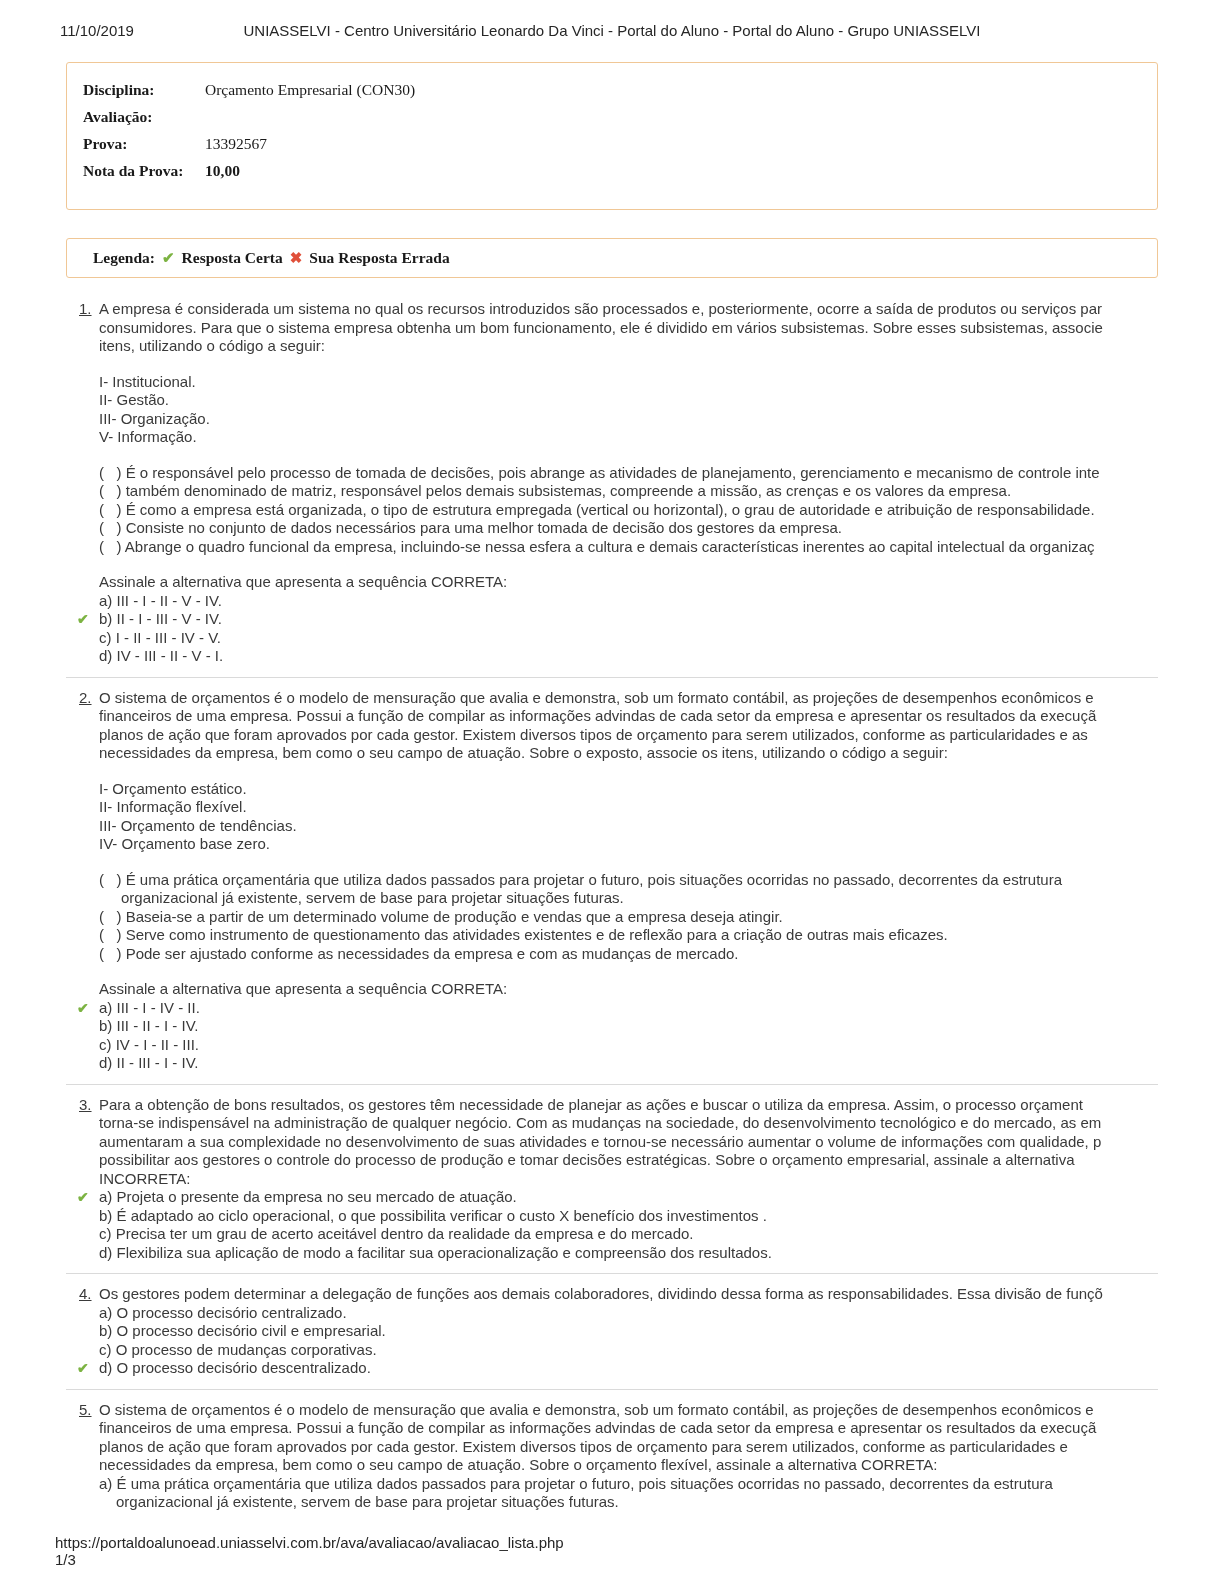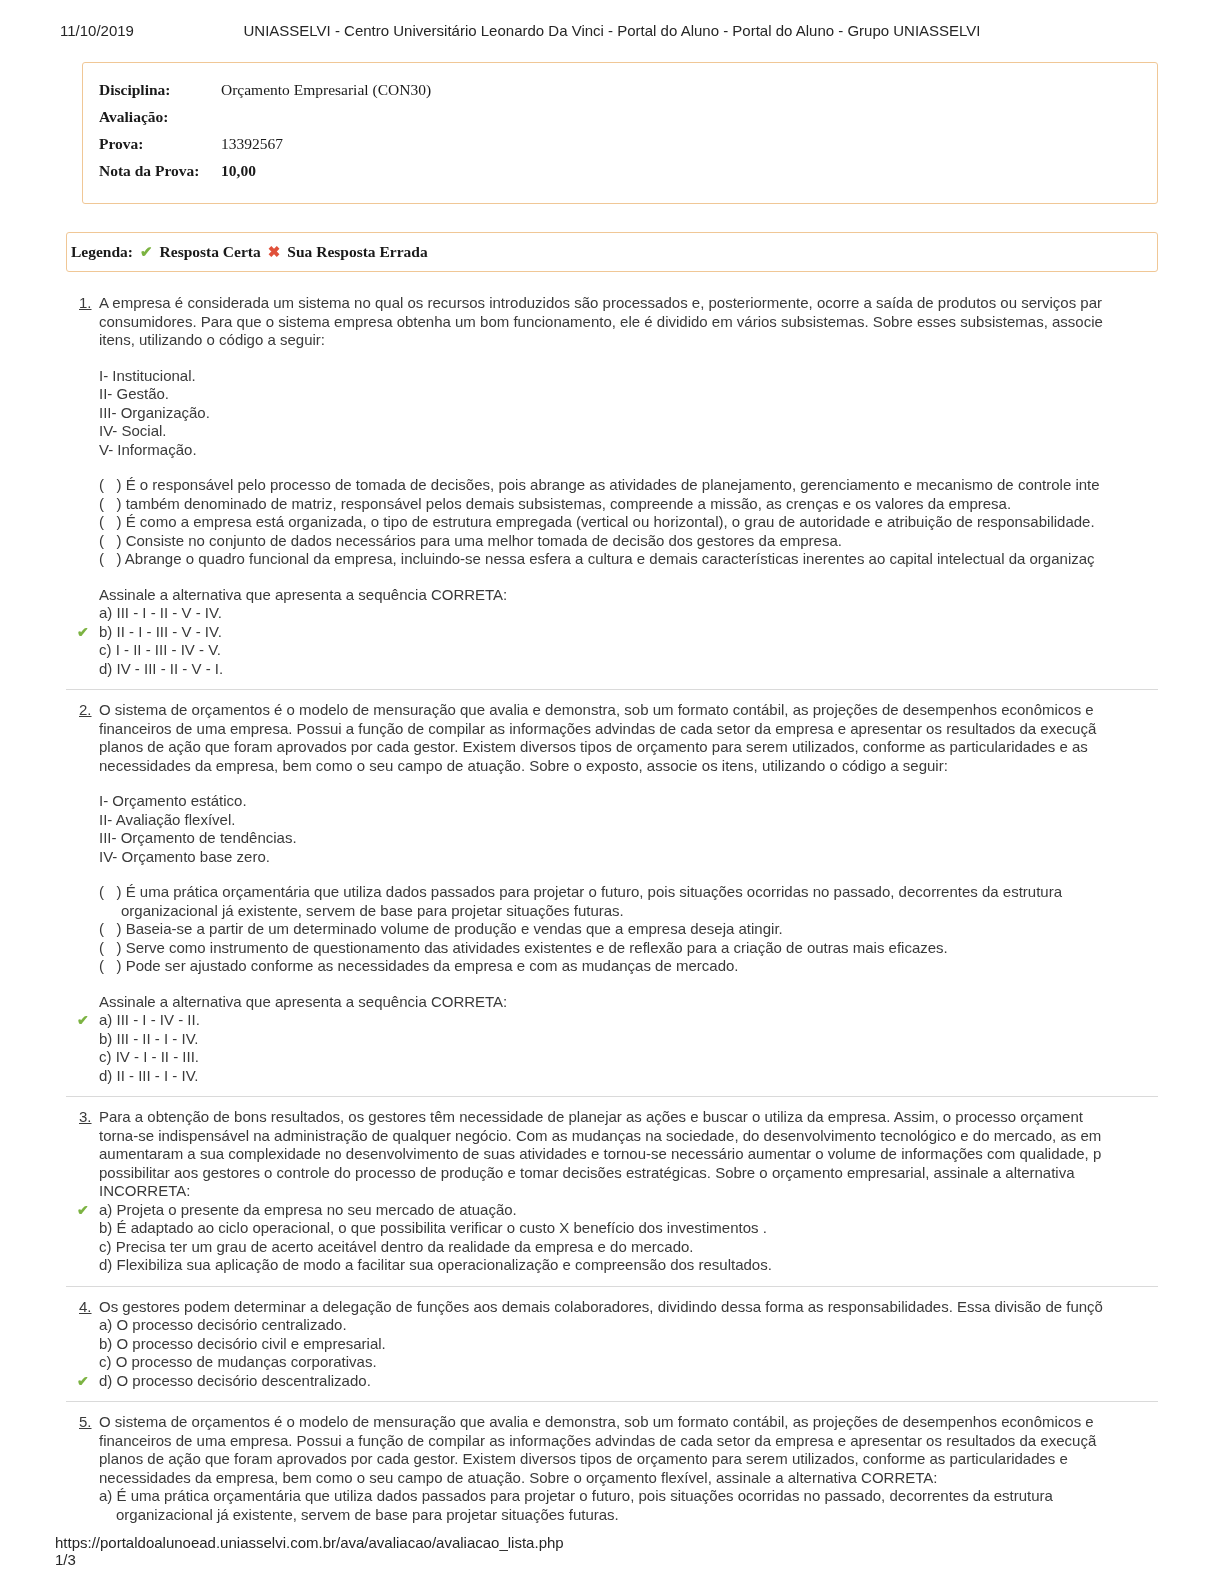--- a/index.html
+++ b/index.html
@@ -20,28 +20,28 @@
 
   .content{ position:absolute; top:62px; left:66px; right:66px; }
 
   .box{
     border:1px solid var(--box-border,#f0c796);
     border-radius:3px;
     font-family:"Liberation Serif", serif;
     font-size:15.5px; color:#1a1a1a;
     background:#fff;
   }
-  .info-box{ padding:13px 16px 19px;margin-left:16px; }
+  .info-box{ padding:13px 16px 25px; }
   .info-row{ display:flex; line-height:27px; }
   .info-label{ width:122px; font-weight:bold; flex:0 0 auto; }
   .info-value{ }
   .bold{ font-weight:bold; }
 
   .legend-box{
-    margin-top:28px; padding:10px 4px;
+    margin-top:28px; padding:10px 26px;
     display:flex; align-items:center; gap:7px;
     font-weight:bold;
     text-align:right;
   }
   .icon-check{ color:var(--check,#7cb342); font-weight:bold; font-size:15px; line-height:1; }
   .icon-x{ color:var(--xmark,#e0503a); font-weight:bold; font-size:15px; line-height:1; }
 
   .questions{ margin-top:22px; overflow:hidden; font-size:15px; color:#3a3a3a; }
   .question{ position:relative; padding-left:33px; }
   .q-num{
@@ -105,21 +105,20 @@
       <div class="question">
         <span class="q-num">1.</span>
         <div class="q-content">
           <div class="ln">A empresa é considerada um sistema no qual os recursos introduzidos são processados e, posteriormente, ocorre a saída de produtos ou serviços par</div>
           <div class="ln">consumidores. Para que o sistema empresa obtenha um bom funcionamento, ele é dividido em vários subsistemas. Sobre esses subsistemas, associe</div>
           <div class="ln">itens, utilizando o código a seguir:</div>
           <div class="gap"></div>
           <div class="ln">I- Institucional.</div>
           <div class="ln">II- Gestão.</div>
           <div class="ln">III- Organização.</div>
-          <div class="ln">IV- Social.</div>
           <div class="ln">V- Informação.</div>
           <div class="gap"></div>
           <div class="ln">(   ) É o responsável pelo processo de tomada de decisões, pois abrange as atividades de planejamento, gerenciamento e mecanismo de controle inte</div>
           <div class="ln">(   ) também denominado de matriz, responsável pelos demais subsistemas, compreende a missão, as crenças e os valores da empresa.</div>
           <div class="ln">(   ) É como a empresa está organizada, o tipo de estrutura empregada (vertical ou horizontal), o grau de autoridade e atribuição de responsabilidade.</div>
           <div class="ln">(   ) Consiste no conjunto de dados necessários para uma melhor tomada de decisão dos gestores da empresa.</div>
           <div class="ln">(   ) Abrange o quadro funcional da empresa, incluindo-se nessa esfera a cultura e demais características inerentes ao capital intelectual da organizaç</div>
           <div class="gap"></div>
           <div class="ln">Assinale a alternativa que apresenta a sequência CORRETA:</div>
           <div class="alt">
@@ -140,21 +139,21 @@
       <div class="divider"></div>
       <div class="question">
         <span class="q-num">2.</span>
         <div class="q-content">
           <div class="ln">O sistema de orçamentos é o modelo de mensuração que avalia e demonstra, sob um formato contábil, as projeções de desempenhos econômicos e</div>
           <div class="ln">financeiros de uma empresa. Possui a função de compilar as informações advindas de cada setor da empresa e apresentar os resultados da execuçã</div>
           <div class="ln">planos de ação que foram aprovados por cada gestor. Existem diversos tipos de orçamento para serem utilizados, conforme as particularidades e as</div>
           <div class="ln">necessidades da empresa, bem como o seu campo de atuação. Sobre o exposto, associe os itens, utilizando o código a seguir:</div>
           <div class="gap"></div>
           <div class="ln">I- Orçamento estático.</div>
-          <div class="ln">II- Avaliação flexível.</div>
+          <div class="ln">II- Informação flexível.</div>
           <div class="ln">III- Orçamento de tendências.</div>
           <div class="ln">IV- Orçamento base zero.</div>
           <div class="gap"></div>
           <div class="ln">(   ) É uma prática orçamentária que utiliza dados passados para projetar o futuro, pois situações ocorridas no passado, decorrentes da estrutura</div>
           <div class="ln cont">organizacional já existente, servem de base para projetar situações futuras.</div>
           <div class="ln">(   ) Baseia-se a partir de um determinado volume de produção e vendas que a empresa deseja atingir.</div>
           <div class="ln">(   ) Serve como instrumento de questionamento das atividades existentes e de reflexão para a criação de outras mais eficazes.</div>
           <div class="ln">(   ) Pode ser ajustado conforme as necessidades da empresa e com as mudanças de mercado.</div>
           <div class="gap"></div>
           <div class="ln">Assinale a alternativa que apresenta a sequência CORRETA:</div>

